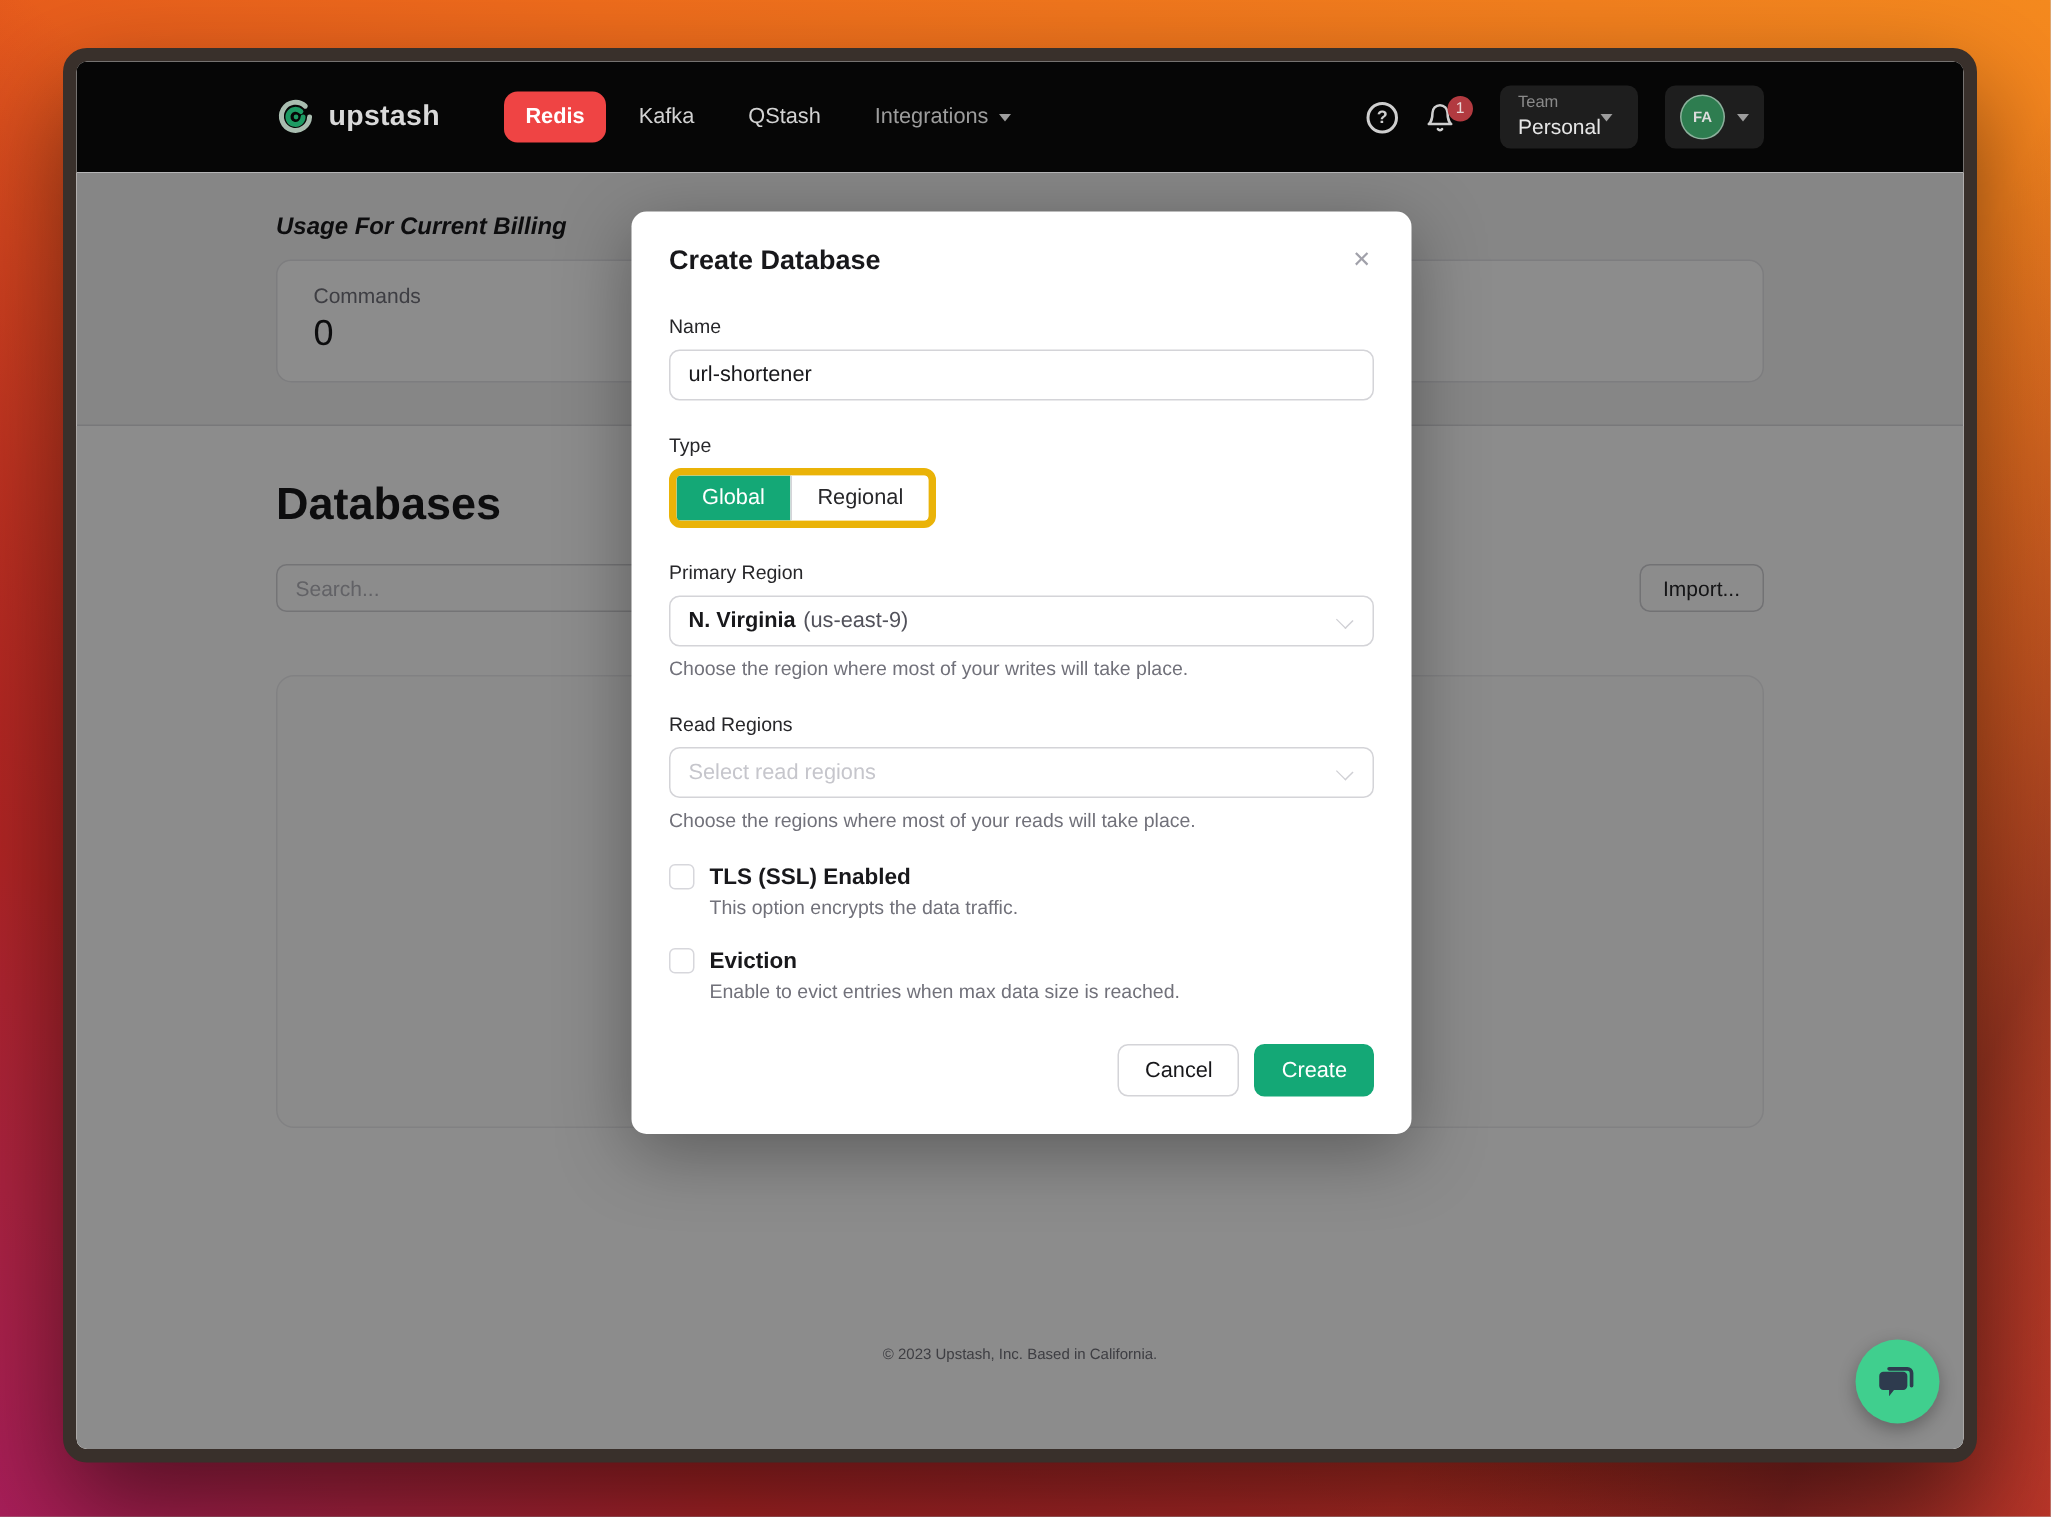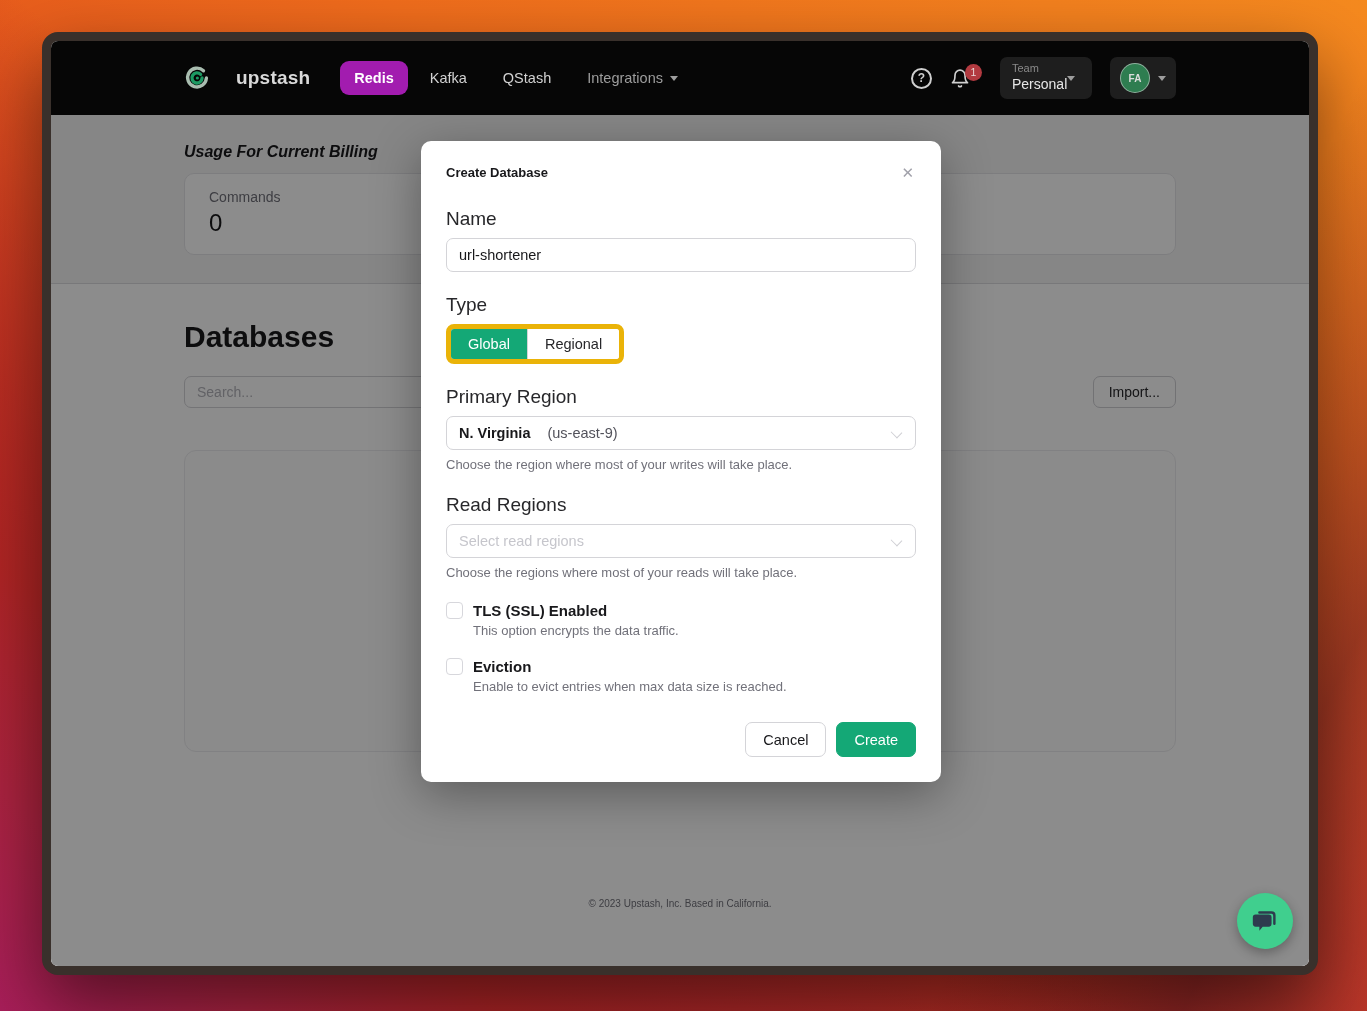--- a/index.html
+++ b/index.html
@@ -14,25 +14,25 @@
 
   
   .window { position:absolute; left:42px; top:32px; width:1276px; height:943px;
     border:9px solid #39302b; border-radius:16px; overflow:hidden;
     box-shadow:0 30px 70px rgba(0,0,0,.5); background:#fff; }
   .container { width:992px; margin:0 auto; }
 
   
   .win-header { height:74px; background:#060606; }
   .win-header .container { height:100%; display:flex; align-items:center; }
-  .brand { display:flex; align-items:center; gap:26px; }
+  .brand { display:flex; align-items:center; gap:9px; }
   .brand-name { color:#d9d9d9; font-size:19px; font-weight:700; letter-spacing:.2px; }
   .nav { display:flex; align-items:center; margin-left:30px; gap:8px; }
   .nav-item { font-size:14.5px; color:#d2d2d2; padding:9px 14px; cursor:pointer; display:flex; align-items:center; gap:7px;}
-  .nav-item.active { background:#a21caf; color:#fff; border-radius:9px; font-weight:600; }
+  .nav-item.active { background:#ef4444; color:#fff; border-radius:9px; font-weight:600;margin-left:13px; }
   .nav-item.dim { color:#9d9d9d; }
   .caret-down { width:0; height:0; border-left:4px solid transparent; border-right:4px solid transparent; border-top:5px solid #9d9d9d; display:inline-block; }
   .header-right { margin-left:auto; display:flex; align-items:center; gap:18px; }
   .help-icon { width:21px; height:21px; border:2px solid #cfcfcf; border-radius:50%; color:#cfcfcf;
     font-size:12px; font-weight:700; display:flex; align-items:center; justify-content:center; cursor:pointer; }
   .bell-wrap { position:relative; cursor:pointer; display:flex; }
   .badge { position:absolute; top:-4px; right:-12px; width:17px; height:17px; border-radius:50%;
     background:#b23a40; color:#e9d7d7; font-size:10.5px; display:flex; align-items:center; justify-content:center; }
   .team-box { background:#1e1e1e; border-radius:7px; padding:5px 12px; height:42px; min-width:92px;
     display:flex; align-items:center; gap:0; cursor:pointer; margin-left:12px; }
@@ -66,33 +66,33 @@
 
   
   .chat-bubble { position:absolute; right:16px; bottom:17px; width:56px; height:56px; border-radius:50%;
     background:#40cf8e; z-index:6; display:flex; align-items:center; justify-content:center;
     box-shadow:0 4px 12px rgba(0,0,0,.3); cursor:pointer; }
 
   
   .modal { position:absolute; left:370px; top:26px; width:520px; z-index:10; background:#fff;
     border-radius:10px; box-shadow:0 12px 48px rgba(0,0,0,.35); padding:22px 25px 25px; }
   .modal-head { display:flex; justify-content:space-between; align-items:center; margin-bottom:26px; }
-  .modal-title { font-size:13px; font-weight:600; color:#18181b; }
+  .modal-title { font-size:18px; font-weight:600; color:#18181b; }
   .modal-close { font-size:15px; color:#a1a1aa; cursor:pointer; line-height:1; padding:2px; }
   .m-group { margin-bottom:22px; }
-  .m-label { display:block; font-size:19px; font-weight:500; color:#27272a; margin-bottom:8px; }
+  .m-label { display:block; font-size:13px; font-weight:500; color:#27272a; margin-bottom:8px; }
   .text-input { width:100%; height:34px; border:1px solid #d4d4d8; border-radius:7px; padding:0 12px;
     font-size:14.5px; font-family:inherit; color:#18181b; outline:none; }
   .segmented { display:inline-flex; border:5px solid #eab308; border-radius:8px; overflow:hidden; }
   .segment { padding:7px 17px; font-size:14.5px; cursor:pointer; background:#fff; color:#27272a; }
   .segment.selected { background:#14a876; color:#fff; }
   .segment + .segment { border-left:1px solid #d4d4d8; }
   .select-box { position:relative; width:100%; height:34px; border:1px solid #d4d4d8; border-radius:7px;
     display:flex; align-items:center; padding:0 30px 0 12px; cursor:pointer; background:#fff; }
-  .select-strong { font-size:14.5px; font-weight:600; color:#18181b; margin-right:17px; }
+  .select-strong { font-size:14.5px; font-weight:600; color:#18181b; margin-right:5px; }
   .select-detail { font-size:14.5px; color:#52525b; }
   .select-placeholder { font-size:14.5px; color:#c6c6cc; }
   .chevron { position:absolute; right:14px; top:11px; width:9px; height:9px;
     border-right:1.6px solid #cfcfd4; border-bottom:1.6px solid #cfcfd4; transform:rotate(45deg) scale(1,.85); }
   .m-help { margin-top:7px; font-size:13px; color:#71717a; }
   .check-group { margin-bottom:20px; }
   .check-row { display:flex; align-items:center; gap:10px; cursor:pointer; }
   .checkbox { width:17px; height:17px; border:1.5px solid #d7d7dc; border-radius:4px; background:#fff; flex:0 0 auto; }
   .check-label { font-size:15px; font-weight:600; color:#18181b; }
   .check-help { margin:4px 0 0 27px; font-size:13px; color:#71717a; }

